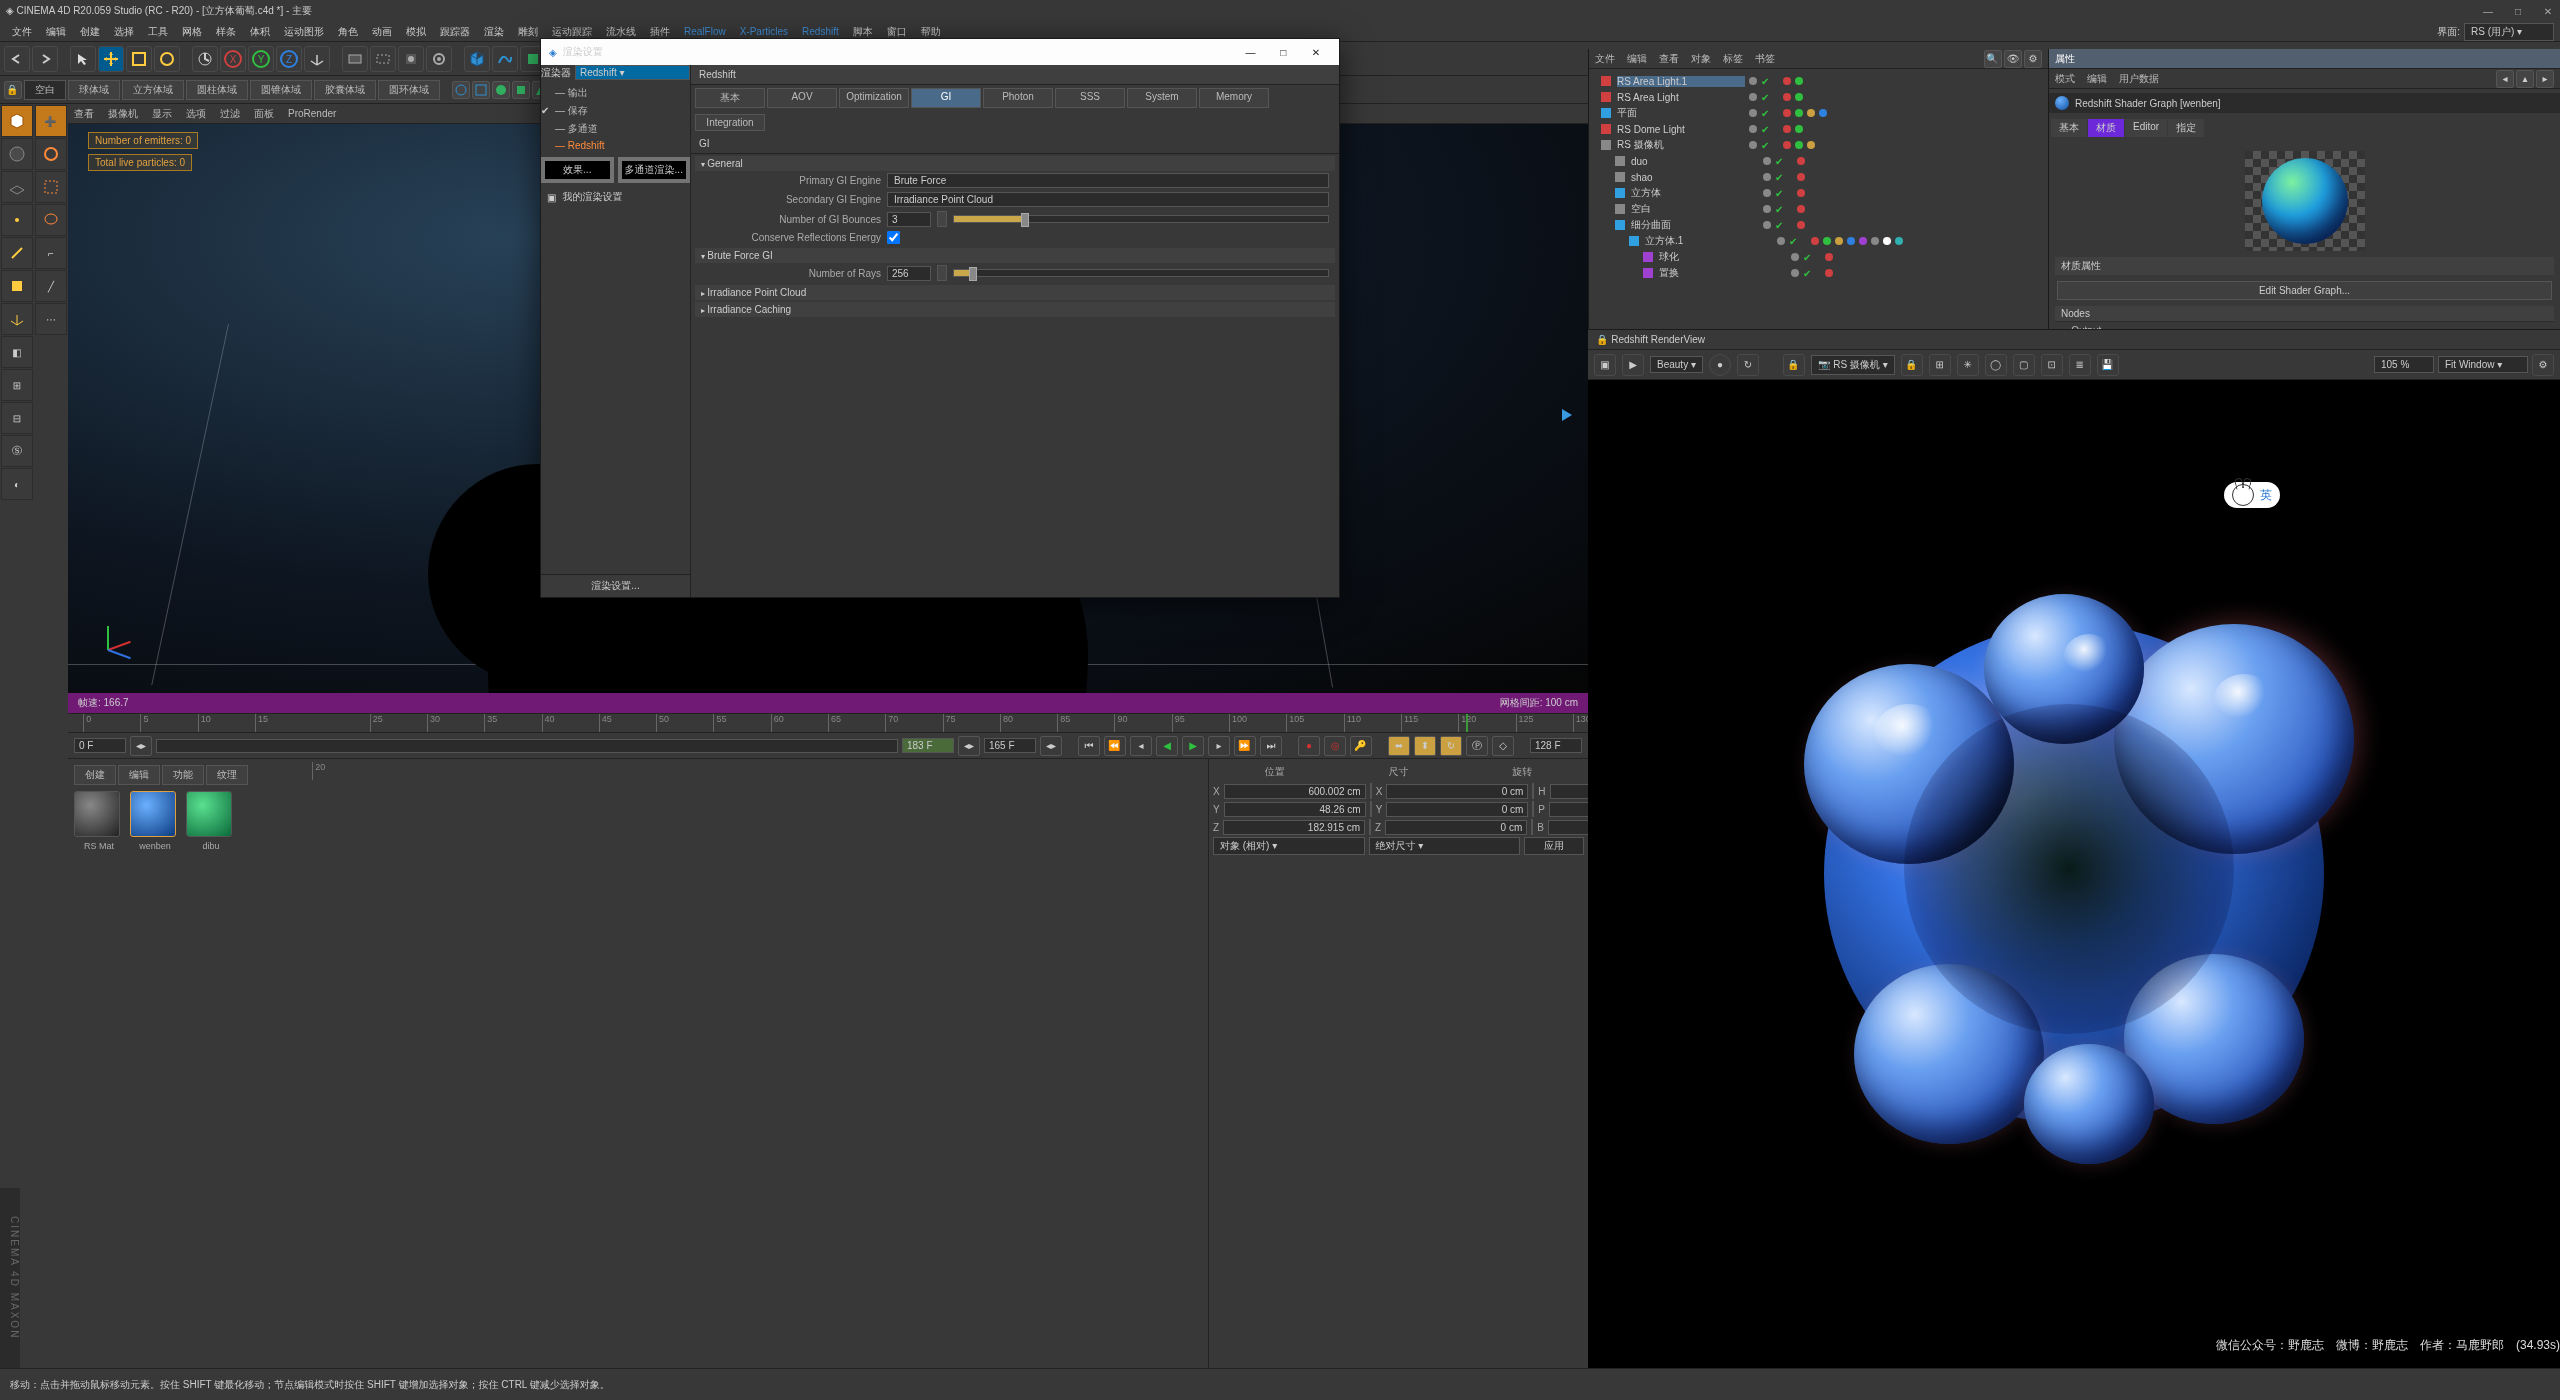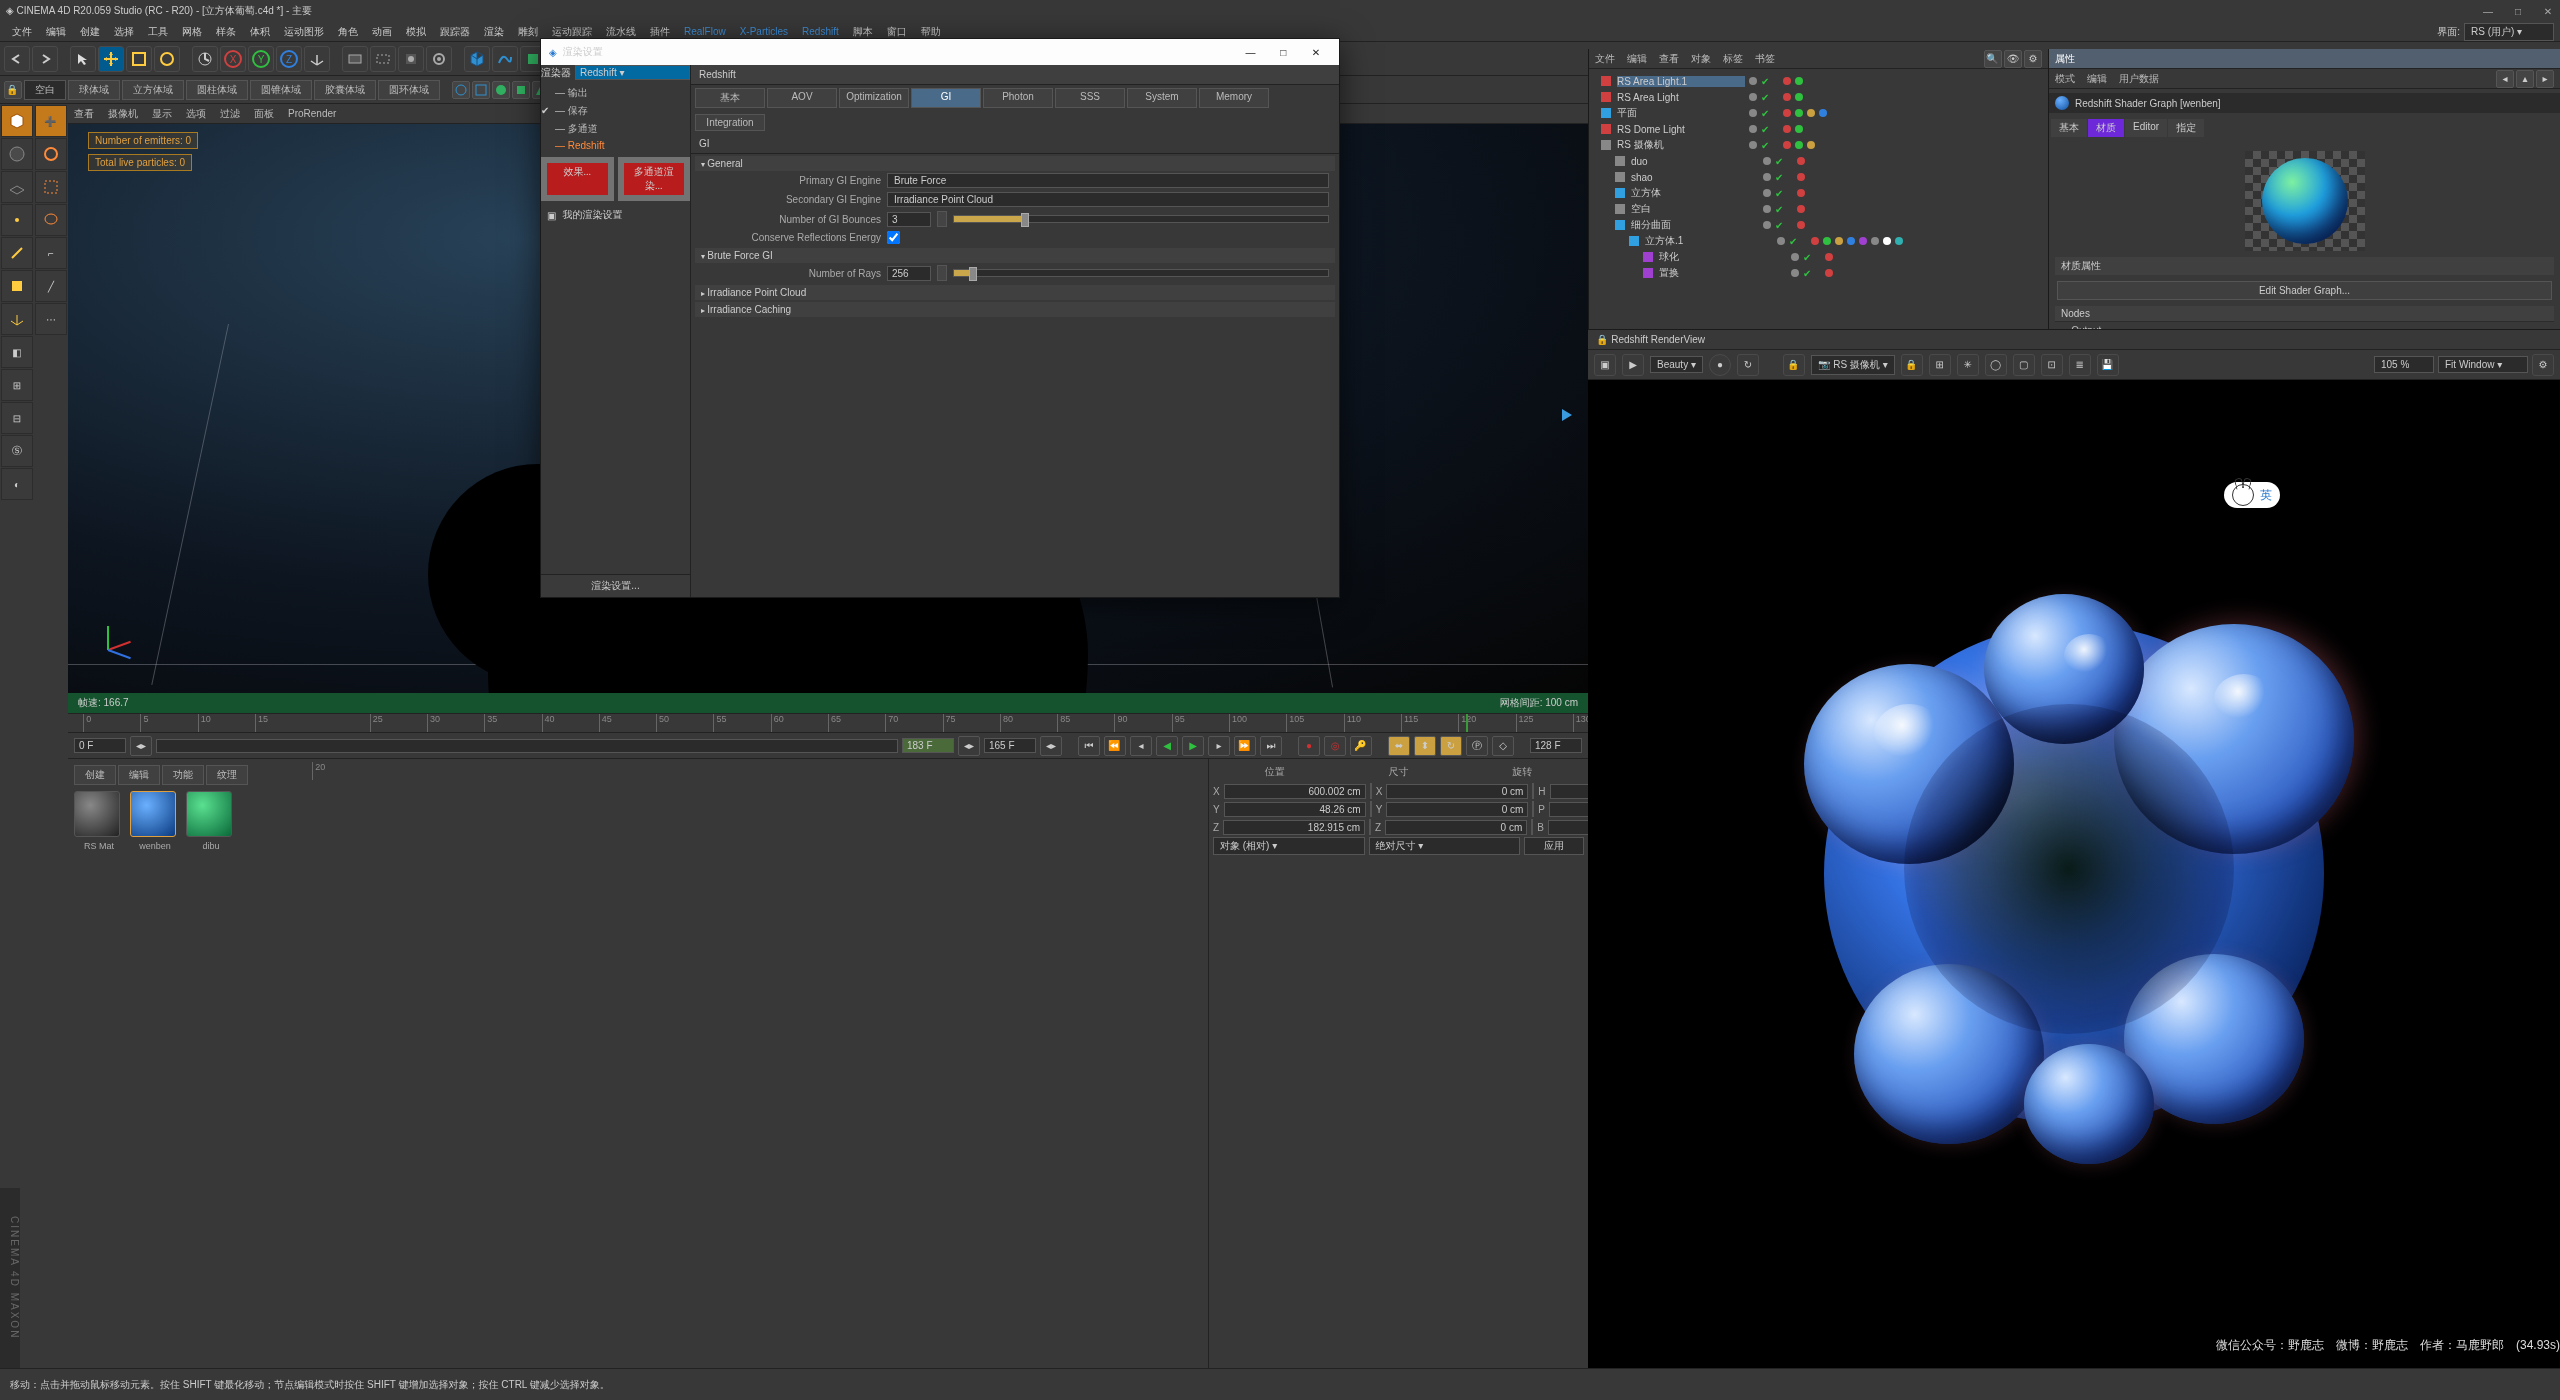--- a/index.html
+++ b/index.html
@@ -32,21 +32,21 @@
 .vp-header span { color:#bbb; cursor:pointer;}
 .vp { flex:1; position:relative; background:radial-gradient(ellipse at 30% 20%,#284258 0%, #0d1520 55%, #050505 100%); overflow:hidden; }
 .vp .ov-box { position:absolute; left:20px; top:8px; background:rgba(200,130,30,.15); border:1px solid #aa7a20; padding:2px 6px; color:#e0a040; }
 .grid-line { position:absolute; background:rgba(180,180,190,.35); }
 .silhouette { position:absolute; left:420px; top:280px; width:600px; height:560px; background:#000; border-radius:48% 52% 50% 50% / 48% 45% 55% 52%; filter:blur(0.5px); }
 .silhouette::before,.silhouette::after{content:"";position:absolute;background:#000;border-radius:50%;}
 .silhouette::before{width:220px;height:220px;left:-60px;top:60px;}
 .silhouette::after{width:260px;height:240px;right:-80px;bottom:40px;}
 .vp-axis { position:absolute; left:28px; bottom:30px; width:50px; height:50px; }
 .vp-axis .ax { position:absolute; width:24px; height:2px; left:12px; bottom:12px; transform-origin:left; }
-.vp-status { height:20px; background:#14532d; display:flex; align-items:center; justify-content:space-between; padding:0 10px; color:#999;}
+.vp-status { height:20px; background:#701a75; display:flex; align-items:center; justify-content:space-between; padding:0 10px; color:#999;}
 .ruler { height:20px; background:#383838; border-top:1px solid #222; border-bottom:1px solid #222; position:relative; }
 .ruler .tk { position:absolute; top:0; height:100%; border-left:1px solid #666; padding-left:2px; color:#888; font-size:9px;}
 .ruler .marker { position:absolute; top:0; width:2px; height:100%; background:#3a9a3a; }
 .timeline-row { height:26px; background:#383838; display:flex; align-items:center; gap:4px; padding:0 6px; border-bottom:1px solid #222;}
 .tl-in { width:52px; background:#2b2b2b; border:1px solid #555; padding:1px 4px; color:#ccc;}
 .tl-btn { width:22px; height:20px; background:#3a3a3a; border:1px solid #555; border-radius:2px;display:flex;align-items:center;justify-content:center;cursor:pointer;}
 .bot-wrap { flex:1; display:flex; background:#383838; }
 .mat-panel { flex:1; padding:6px; }
 .mat-tabs { display:flex; gap:2px; margin-bottom:6px; }
 .mat-thumb { width:46px; height:46px; border:1px solid #555; border-radius:3px; display:inline-block; margin-right:4px; position:relative; background:radial-gradient(circle at 35% 30%,#888,#222); }
@@ -113,21 +113,21 @@
 .rs-titlebar .t { color:#222; font-size:11px; display:flex; align-items:center; gap:6px;}
 .rs-titlebar .wc span { color:#222; width:30px; text-align:center; display:inline-block; cursor:pointer;}
 .rs-body { flex:1; display:flex; background:#383838; }
 .rs-side { width:150px; border-right:1px solid #222; padding:0; display:flex; flex-direction:column;}
 .rs-side-head { display:flex; align-items:center; gap:4px; margin-bottom:4px;}
 .rs-sel { flex:1; background:#0369a1; border:1px solid #555; padding:1px 4px;}
 .rs-tree-item { padding:2px 4px 2px 14px; color:#bbb; position:relative;}
 .rs-tree-item.hl { color:#ff8a3a; }
 .rs-tree-item .ck { position:absolute; left:0; top:3px; width:10px; height:10px; }
 .rs-side-bot { margin-top:auto; display:flex; gap:4px; padding:4px 0;}
-.rs-side-bot .b { flex:1; text-align:center; background:#b91c1c; border:6px solid #737373; padding:2px; cursor:pointer;font-family:Liberation Serif, serif;}
+.rs-side-bot .b { flex:1; text-align:center; background:#000000; border:4px solid #737373; padding:2px; cursor:pointer;}
 .rs-my { padding:3px 6px; color:#ff8a3a; display:flex; align-items:center; gap:6px;}
 .rs-main { flex:1; display:flex; flex-direction:column; }
 .rs-main-title { padding:4px 8px; color:#ccc; background:#3f3f3f; border-bottom:1px solid #222;}
 .rs-tabrow { display:flex; gap:2px; padding:3px 4px; flex-wrap:wrap;}
 .rs-tab { padding:2px 0; width:70px; text-align:center; background:#404040; border:1px solid #555; cursor:pointer; color:#bbb;}
 .rs-tab.act { background:#4a6a8a; color:#fff;}
 .rs-sec { padding:2px 6px; background:#404040; margin:2px 4px 0; color:#ccc;}
 .rs-sec::before{content:"▾ "; font-size:8px;}
 .rs-sec.cl::before{content:"▸ ";}
 .rs-field { display:flex; align-items:center; gap:6px; padding:2px 10px;}

